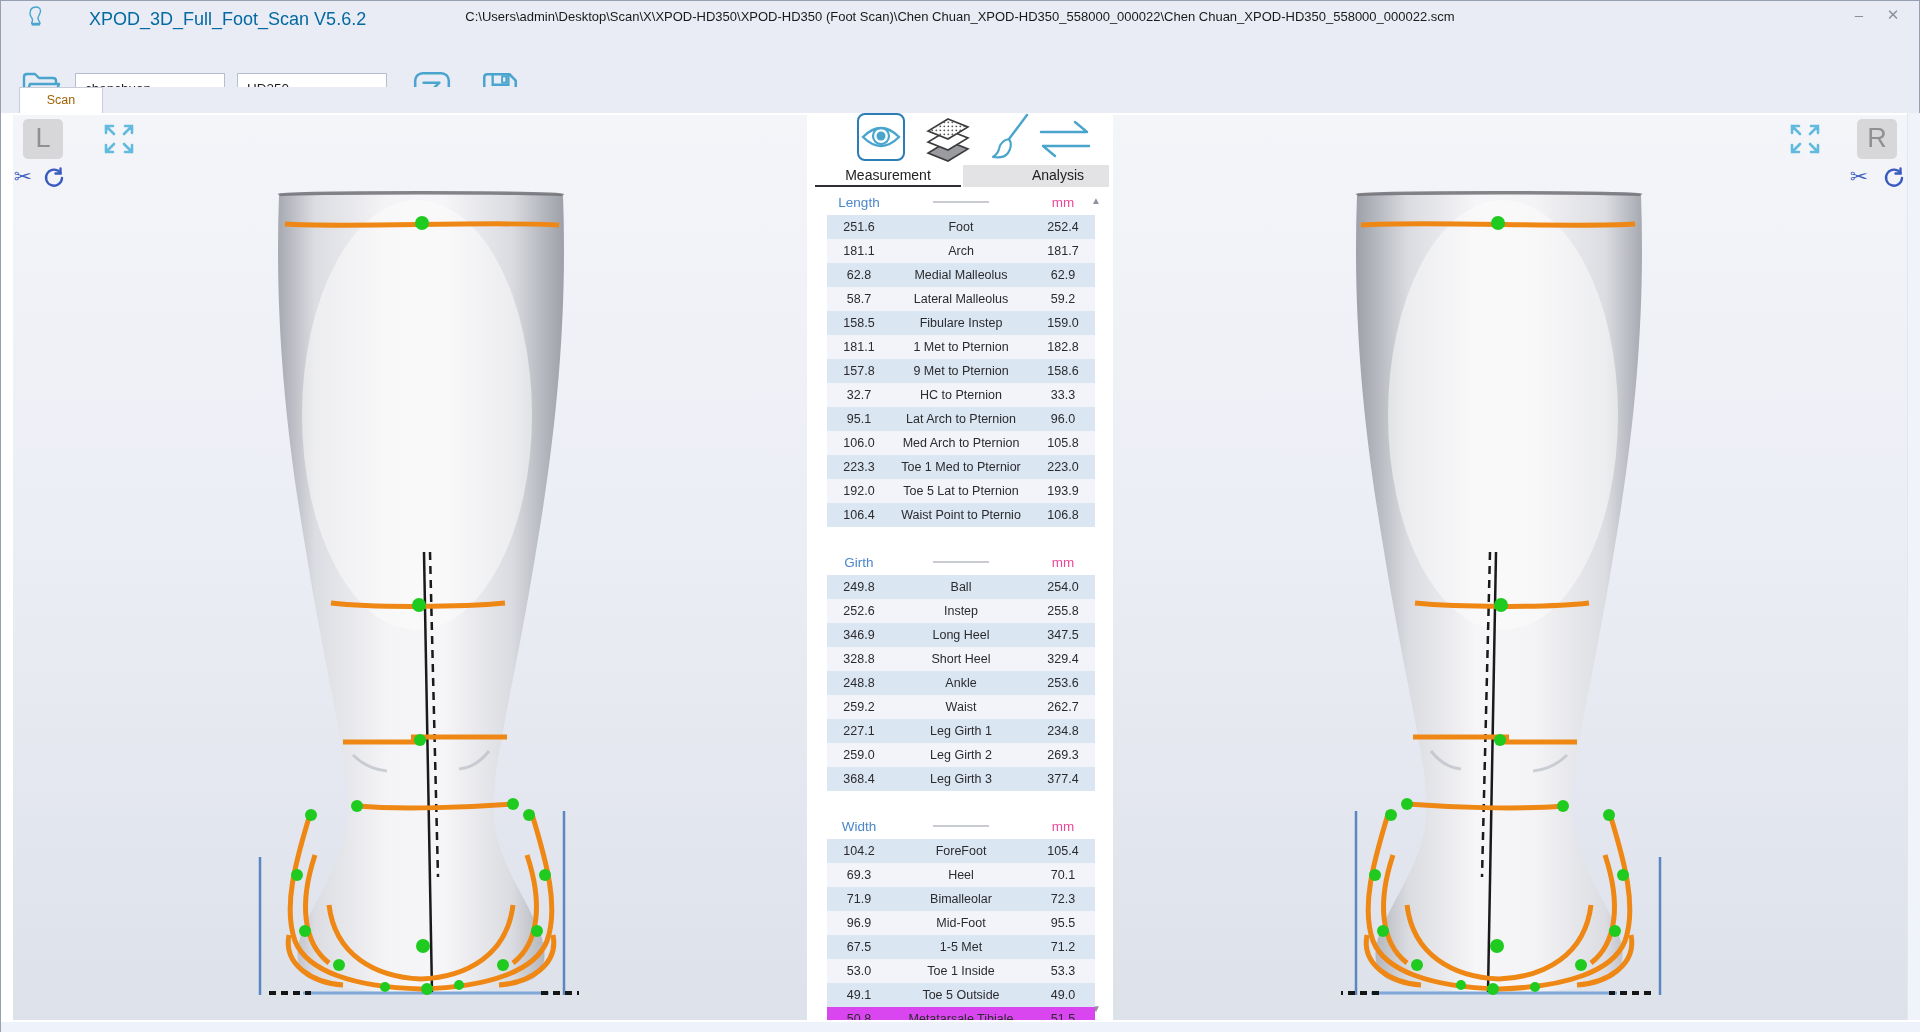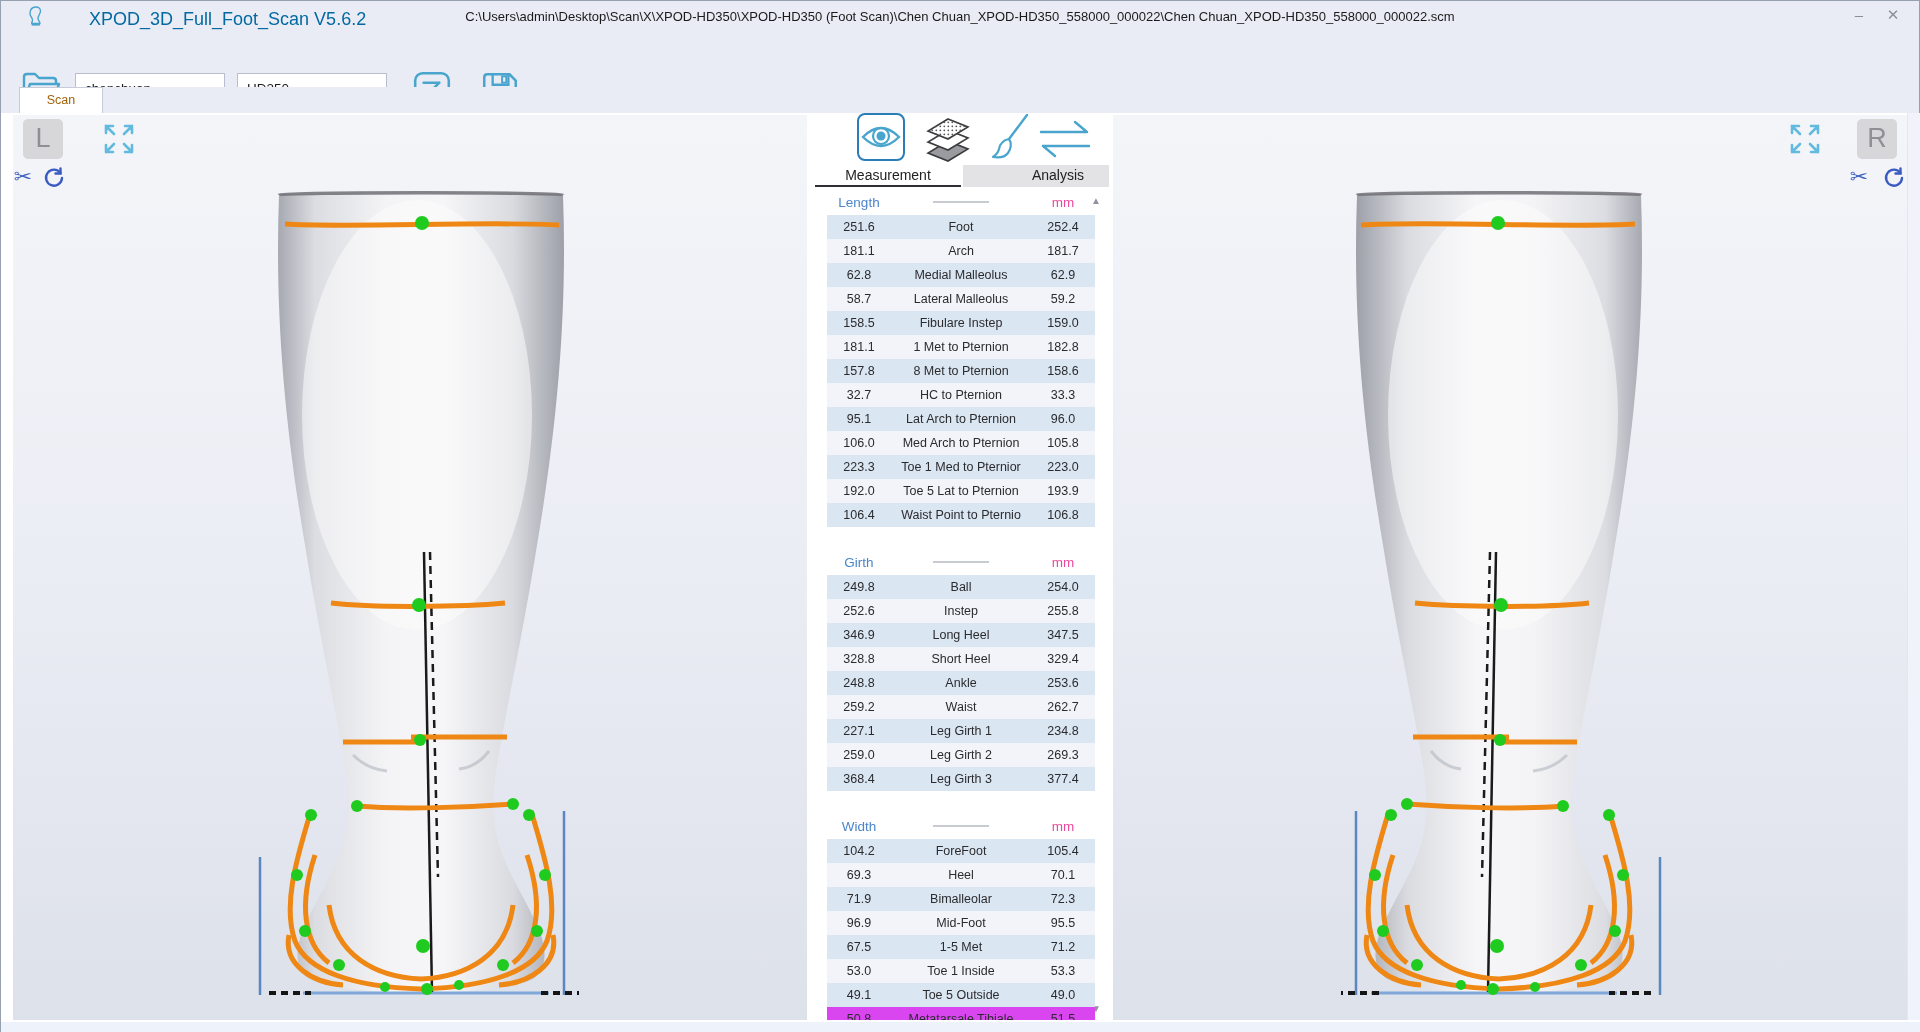--- a/index.html
+++ b/index.html
@@ -339,21 +339,21 @@
                      <span>Fibulare Instep</span>
                      <span>159.0</span>
           </div>
           <div class="mrow" style="background: rgb(243, 244, 249);">
             <span>181.1</span>
                      <span>1 Met to Pternion</span>
                      <span>182.8</span>
           </div>
           <div class="mrow" style="background: rgb(219, 230, 243);">
             <span>157.8</span>
-                     <span>8 Met to Pternion</span>
+                     <span>9 Met to Pternion</span>
                      <span>158.6</span>
           </div>
           <div class="mrow" style="background: rgb(243, 244, 249);">
             <span>32.7</span>
                      <span>HC to Pternion</span>
                      <span>33.3</span>
           </div>
           <div class="mrow" style="background: rgb(219, 230, 243);">
             <span>95.1</span>
                      <span>Lat Arch to Pternion</span>

